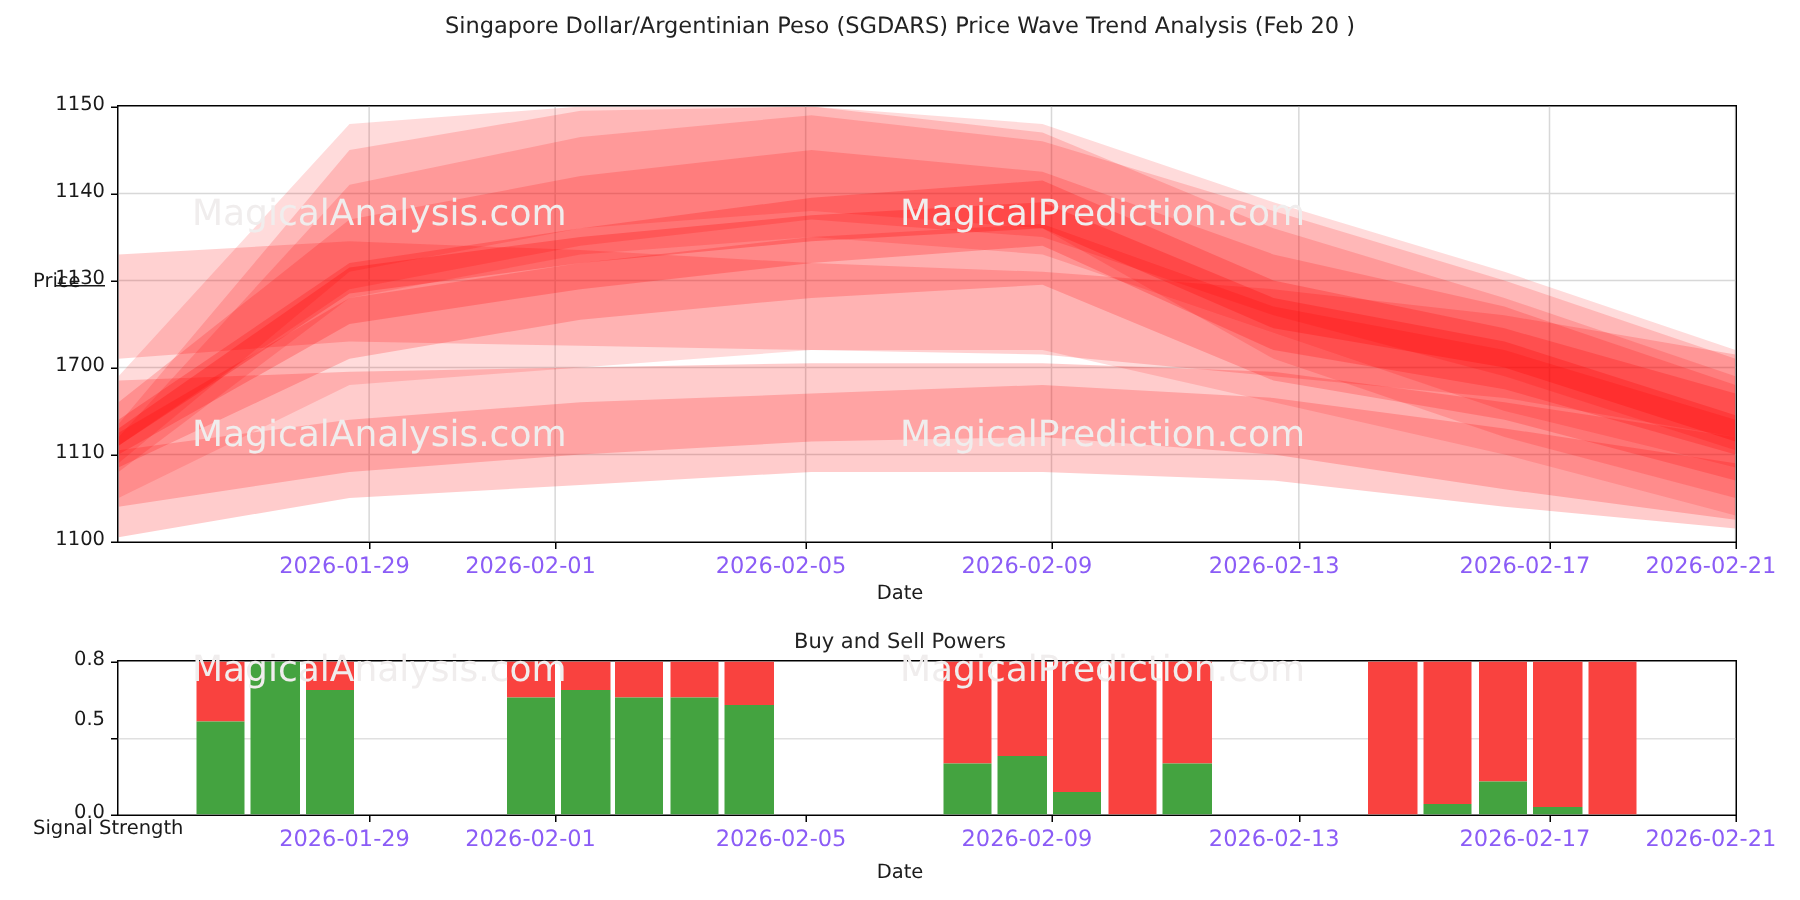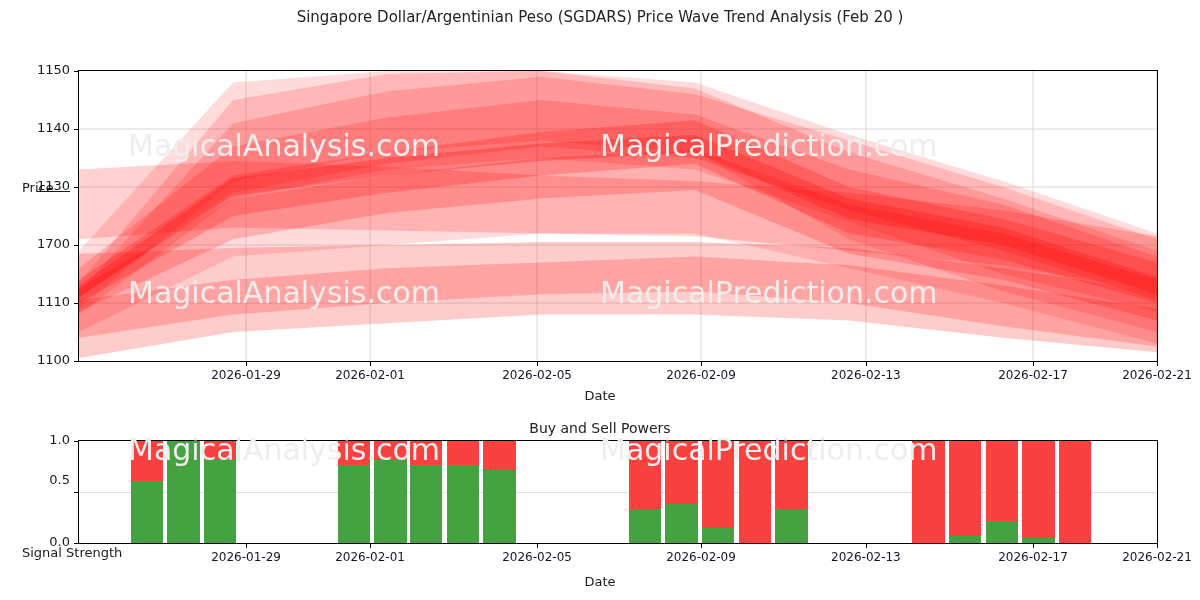--- a/index.html
+++ b/index.html
@@ -8,27 +8,27 @@
 
   .title{position:absolute;left:0;top:6px;width:1200px;text-align:center;font-size:15px;color:#222;line-height:22px;}
   .title div{white-space:nowrap;}
 
   
   #mainplot{position:absolute;left:78px;top:70px;width:1080px;height:292px;border:1.1px solid #000;box-sizing:border-box;background:#fff;overflow:hidden;}
   #mainplot svg{position:absolute;left:0;top:0;}
   .gridline{stroke:#d8d8d8;stroke-width:1;}
 
   .ylab{position:absolute;text-align:right;width:60px;font-size:13px;color:#1a1a1a;}
-  .xlab{position:absolute;text-align:center;font-size:12px;color:#0f172a;white-space:nowrap;}
+  .xlab{position:absolute;text-align:left;font-size:15px;color:#8b5cf6;white-space:nowrap;}
   .tickmark{position:absolute;background:#000;}
 
   .axisname{position:absolute;font-size:13px;color:#1a1a1a;}
   .ylabel-rot{transform:rotate(-90deg);transform-origin:left top;white-space:nowrap;}
 
-  .wm{position:absolute;font-size:30px;color:#f0eded;white-space:nowrap;letter-spacing:0px;pointer-events:none;}
+  .wm{position:absolute;font-size:24px;color:#f0eded;white-space:nowrap;letter-spacing:0px;pointer-events:none;}
 
   
   #subtitle{position:absolute;left:0;top:420px;width:1200px;text-align:center;font-size:14px;color:#222;}
   #sigplot{position:absolute;left:78px;top:440px;width:1080px;height:104px;border:1.1px solid #000;box-sizing:border-box;background:#fff;overflow:hidden;}
   .sbar{position:absolute;bottom:0;}
   .sbar .red{position:absolute;left:0;width:100%;top:0;background:#f9423f;}
   .sbar .green{position:absolute;left:0;width:100%;bottom:0;background:#44a340;}
   .sgrid{position:absolute;left:0;width:100%;height:1px;background:#e0e0e0;}
 </style>
 </head>
@@ -171,21 +171,21 @@
       <div class="sbar" style="left:979.9px;width:32.3px;height:102.0px;">
         <div class="red" style="height:102.0px;"></div>
         <div class="green" style="height:0.0px;"></div>
       </div>
     </div>
   <div id="sig-axes">
       <div class="ylab" style="left:18px;top:534.0px;width:52px;">0.0</div>
       <div class="tickmark" style="left:74px;top:543.0px;width:4px;height:1px;"></div>
       <div class="ylab" style="left:18px;top:472px;width:52px;">0.5</div>
       <div class="tickmark" style="left:74px;top:492.0px;width:4px;height:1px;"></div>
-      <div class="ylab" style="left:18px;top:432.0px;width:52px;">1.0</div>
+      <div class="ylab" style="left:18px;top:432.0px;width:52px;">0.8</div>
       <div class="tickmark" style="left:74px;top:441.0px;width:4px;height:1px;"></div>
       <div class="xlab" style="left:186.1px;top:550px;width:120px;">2026-01-29</div>
       <div class="tickmark" style="left:246.1px;top:544px;width:1px;height:4px;"></div>
       <div class="xlab" style="left:310.1px;top:550px;width:120px;">2026-02-01</div>
       <div class="tickmark" style="left:370.1px;top:544px;width:1px;height:4px;"></div>
       <div class="xlab" style="left:477.1px;top:550px;width:120px;">2026-02-05</div>
       <div class="tickmark" style="left:537.1px;top:544px;width:1px;height:4px;"></div>
       <div class="xlab" style="left:641.0px;top:550px;width:120px;">2026-02-09</div>
       <div class="tickmark" style="left:701.0px;top:544px;width:1px;height:4px;"></div>
       <div class="xlab" style="left:805.9px;top:550px;width:120px;">2026-02-13</div>

